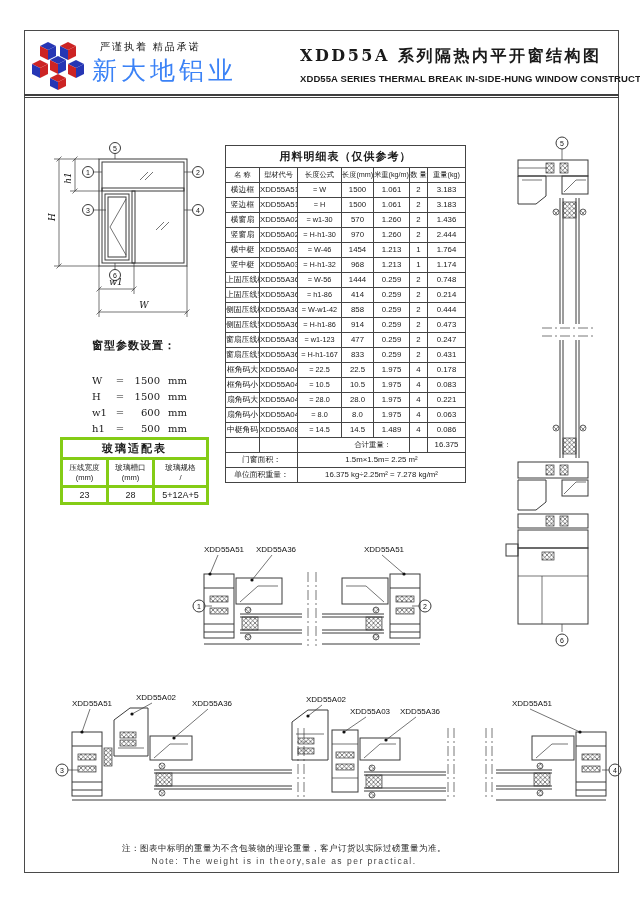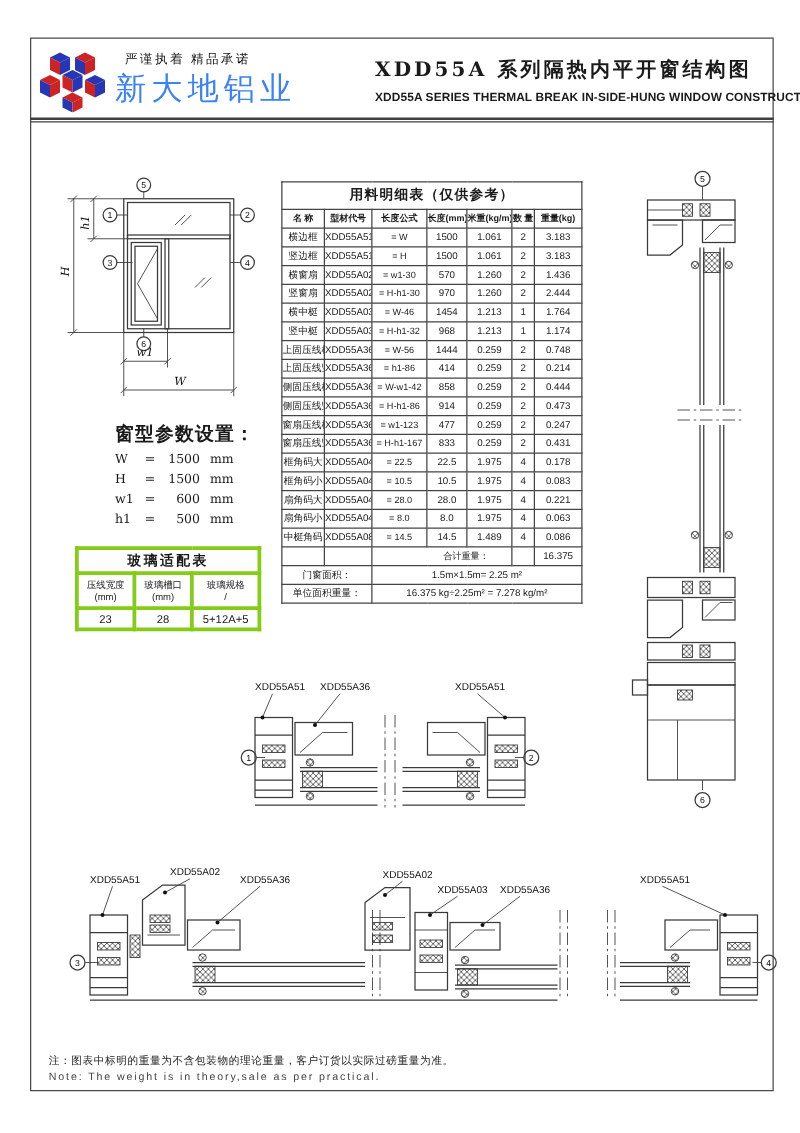--- a/index.html
+++ b/index.html
@@ -14,36 +14,36 @@
              font-family:"DejaVu Serif",serif; }
   .titles { width:312px; }
   .title-cn { font-size:16px; font-weight:bold; letter-spacing:2.5px; font-family:"DejaVu Serif",serif; }
   .title-en { font-size:9.5px; font-weight:bold; margin-top:6px; letter-spacing:0.1px; white-space:nowrap; }
 
   table { border-collapse:collapse; table-layout:fixed; }
   .mat-table { width:240px; border:1.5px solid #333; }
   .mat-table td { border:1px solid #444; text-align:center; font-size:7.8px;
                   line-height:14px; height:15px; overflow:hidden; white-space:nowrap; }
   .mat-table .t-title { font-size:11px; font-weight:bold; letter-spacing:1px; height:22px; line-height:21px; }
-  .mat-table .t-head td { font-size:7.2px; font-weight:bold;margin-top:48px; }
+  .mat-table .t-head td { font-size:7.2px; font-weight:normal;margin-top:48px; }
   .mat-table td:nth-child(3) { font-size:7.3px; }
   .ta-r { text-align:right !important; padding-right:18px; }
 
   .glass-table { width:146px; border:1.5px solid #333; }
   .glass-table td { border:3px solid #84cc16; text-align:center; font-size:9px; }
   .glass-table .g-title { font-size:11px; font-weight:bold; letter-spacing:2px; height:20px; }
   .glass-table .g-head td { font-size:7.6px; height:28px; line-height:1.25; }
   .glass-table .g-val td { height:17px; }
 
-  .p-title { font-size:15px; font-weight:bold; letter-spacing:1px; margin-bottom:5px; }
+  .p-title { font-size:11px; font-weight:bold; letter-spacing:1px; margin-bottom:22px; }
   .p-row { font-size:10px; font-family:"DejaVu Serif",serif; height:16px; display:flex; }
   .p-n { width:20px; } .p-e { width:16px; text-align:center; }
   .p-v { width:32px; text-align:right; } .p-u { margin-left:8px; }
 
-  .note { left:24px; top:843px; width:520px; text-align:left;padding-left:15px; }
+  .note { left:24px; top:843px; width:520px; text-align:center; }
   .note-cn { font-size:8.5px; color:#222; letter-spacing:0.5px; }
   .note-en { font-size:8.5px; color:#444; letter-spacing:1.5px; font-family:Liberation Sans, sans-serif; margin-top:1px; }
 
   svg .ln { stroke:#3a3a3a; stroke-width:1; fill:none; }
   svg .tn { stroke:#3a3a3a; stroke-width:0.7; fill:none; }
   svg .dd { stroke:#555; stroke-width:0.8; fill:none; stroke-dasharray:10 3 2 3; }
   svg .hat { fill:url(#xhat); stroke:#3a3a3a; stroke-width:0.7; }
   svg .mk { font:7px "Liberation Sans",sans-serif; fill:#111; text-anchor:middle; }
   svg .lbl { font:8px "Liberation Sans",sans-serif; fill:#111; }
   svg .dim { font:italic 9px "DejaVu Serif",serif; fill:#111; text-anchor:middle; }

